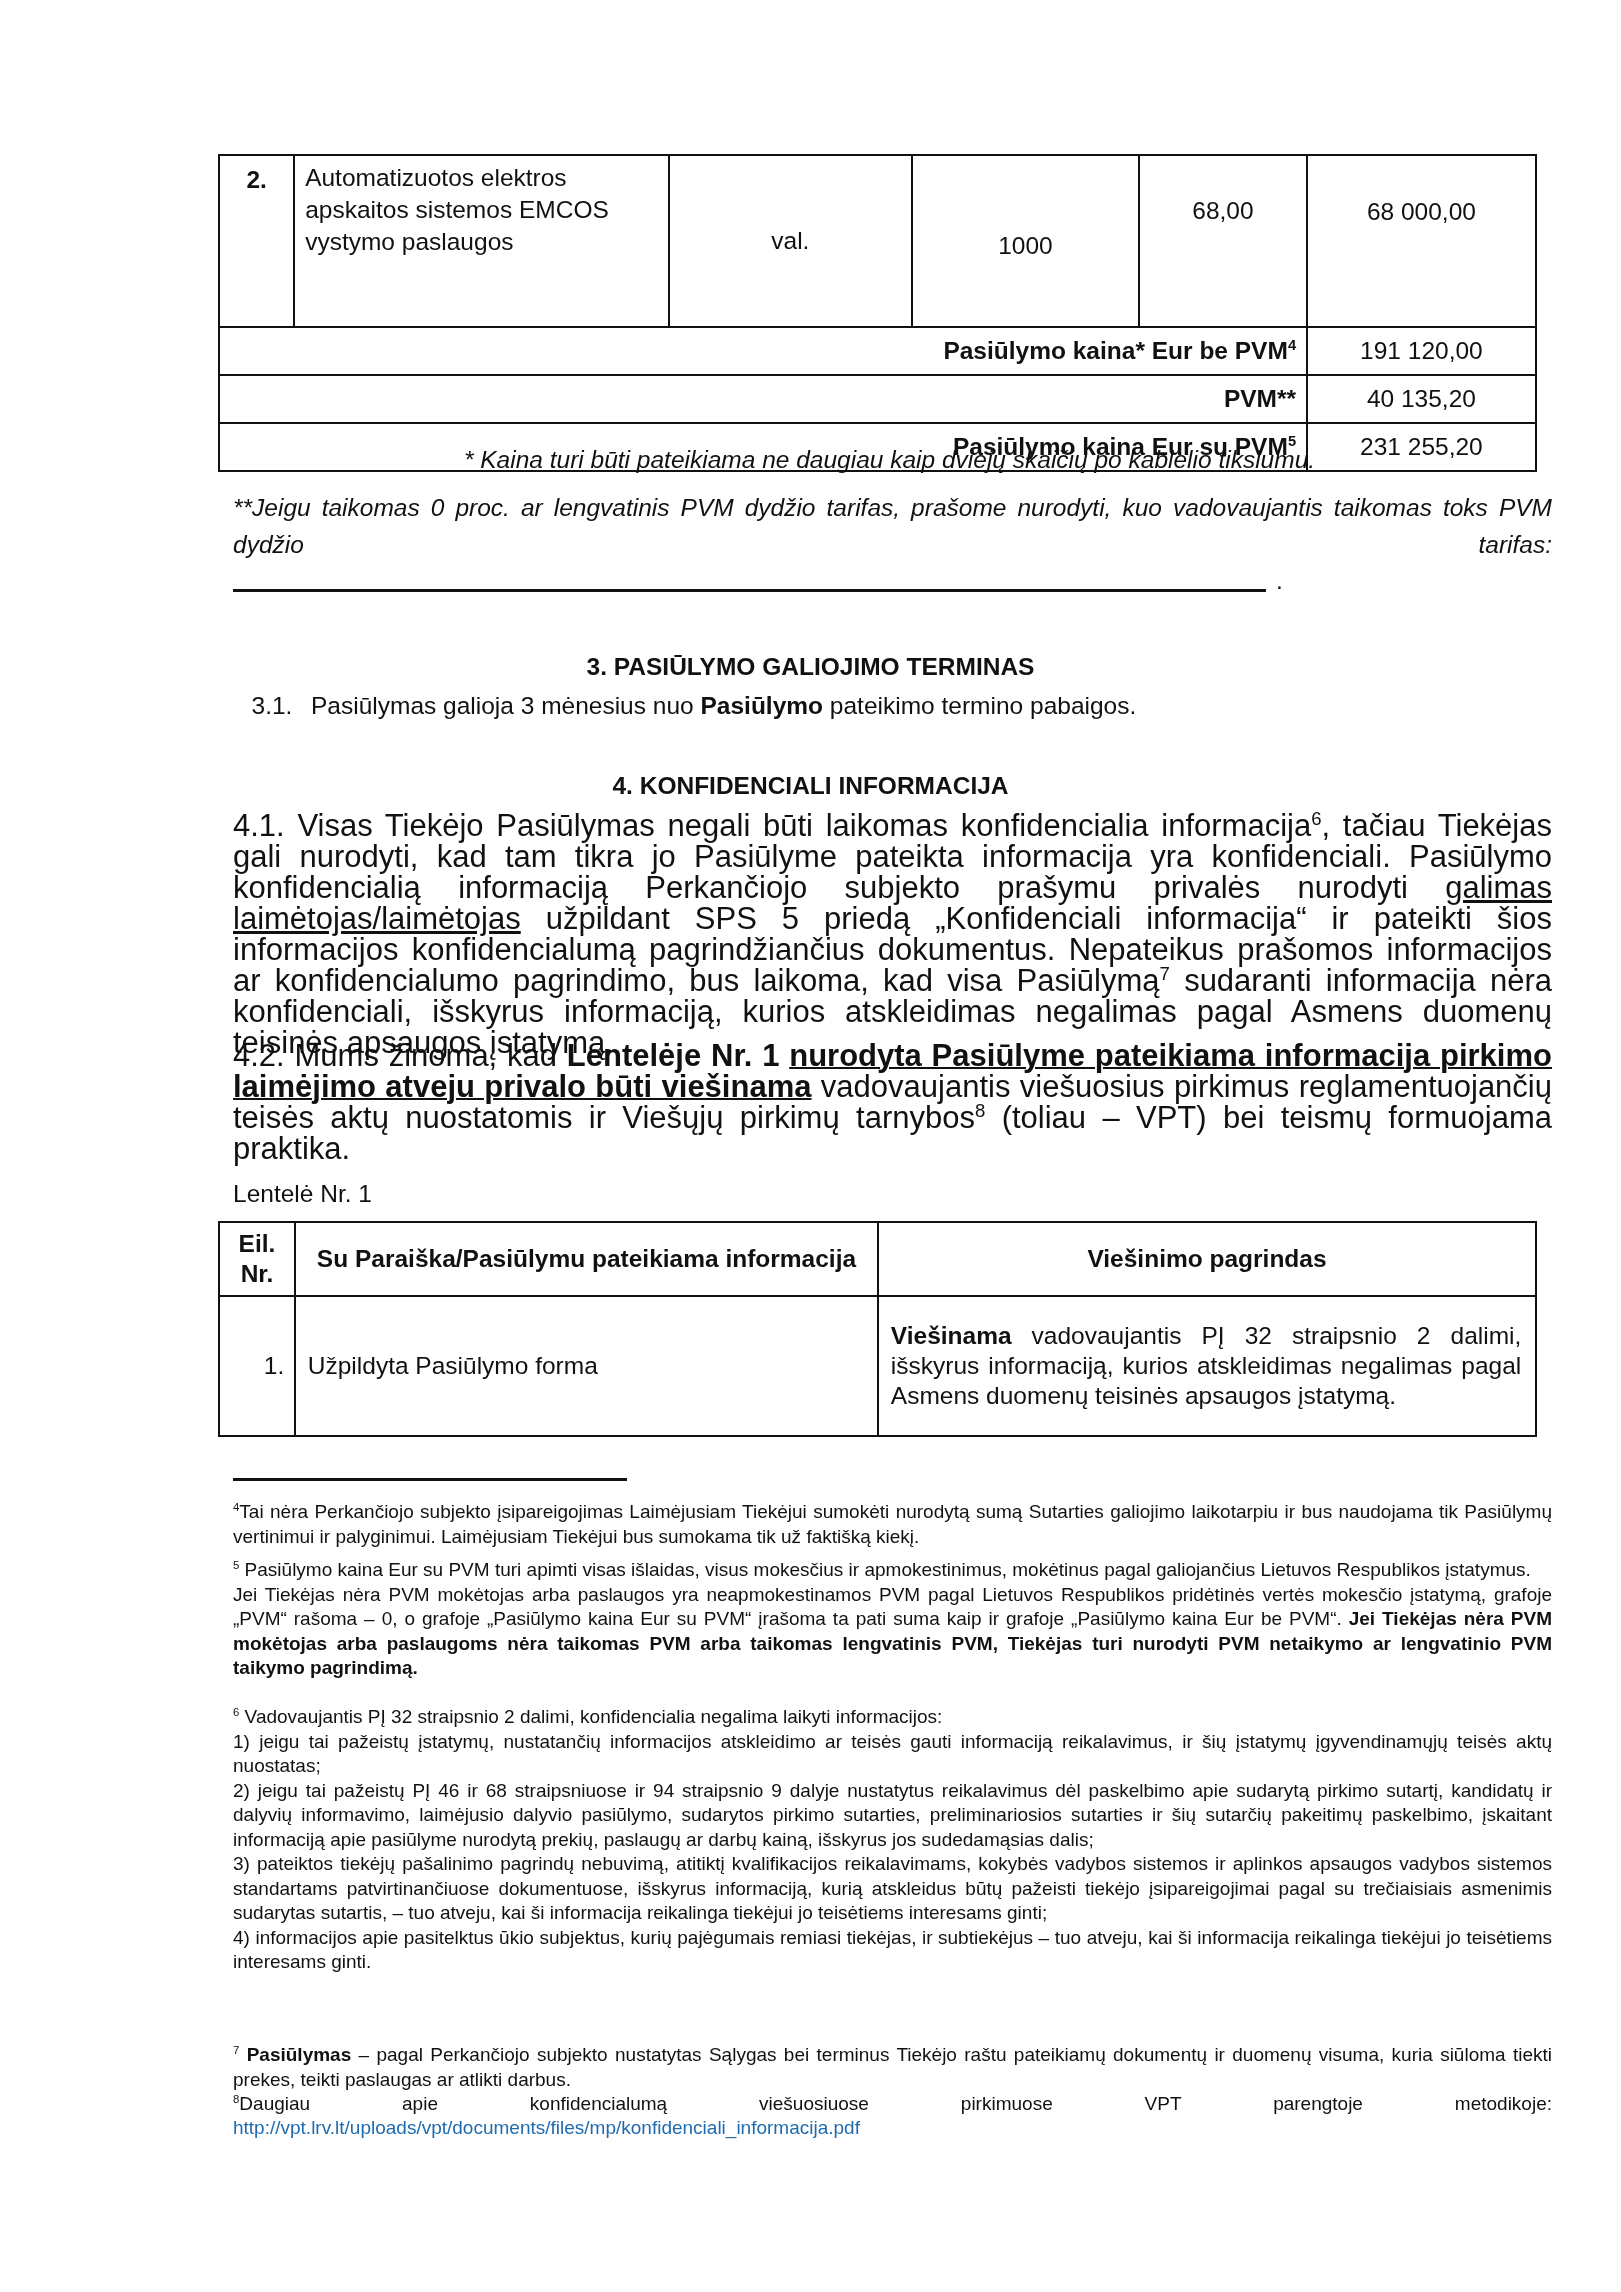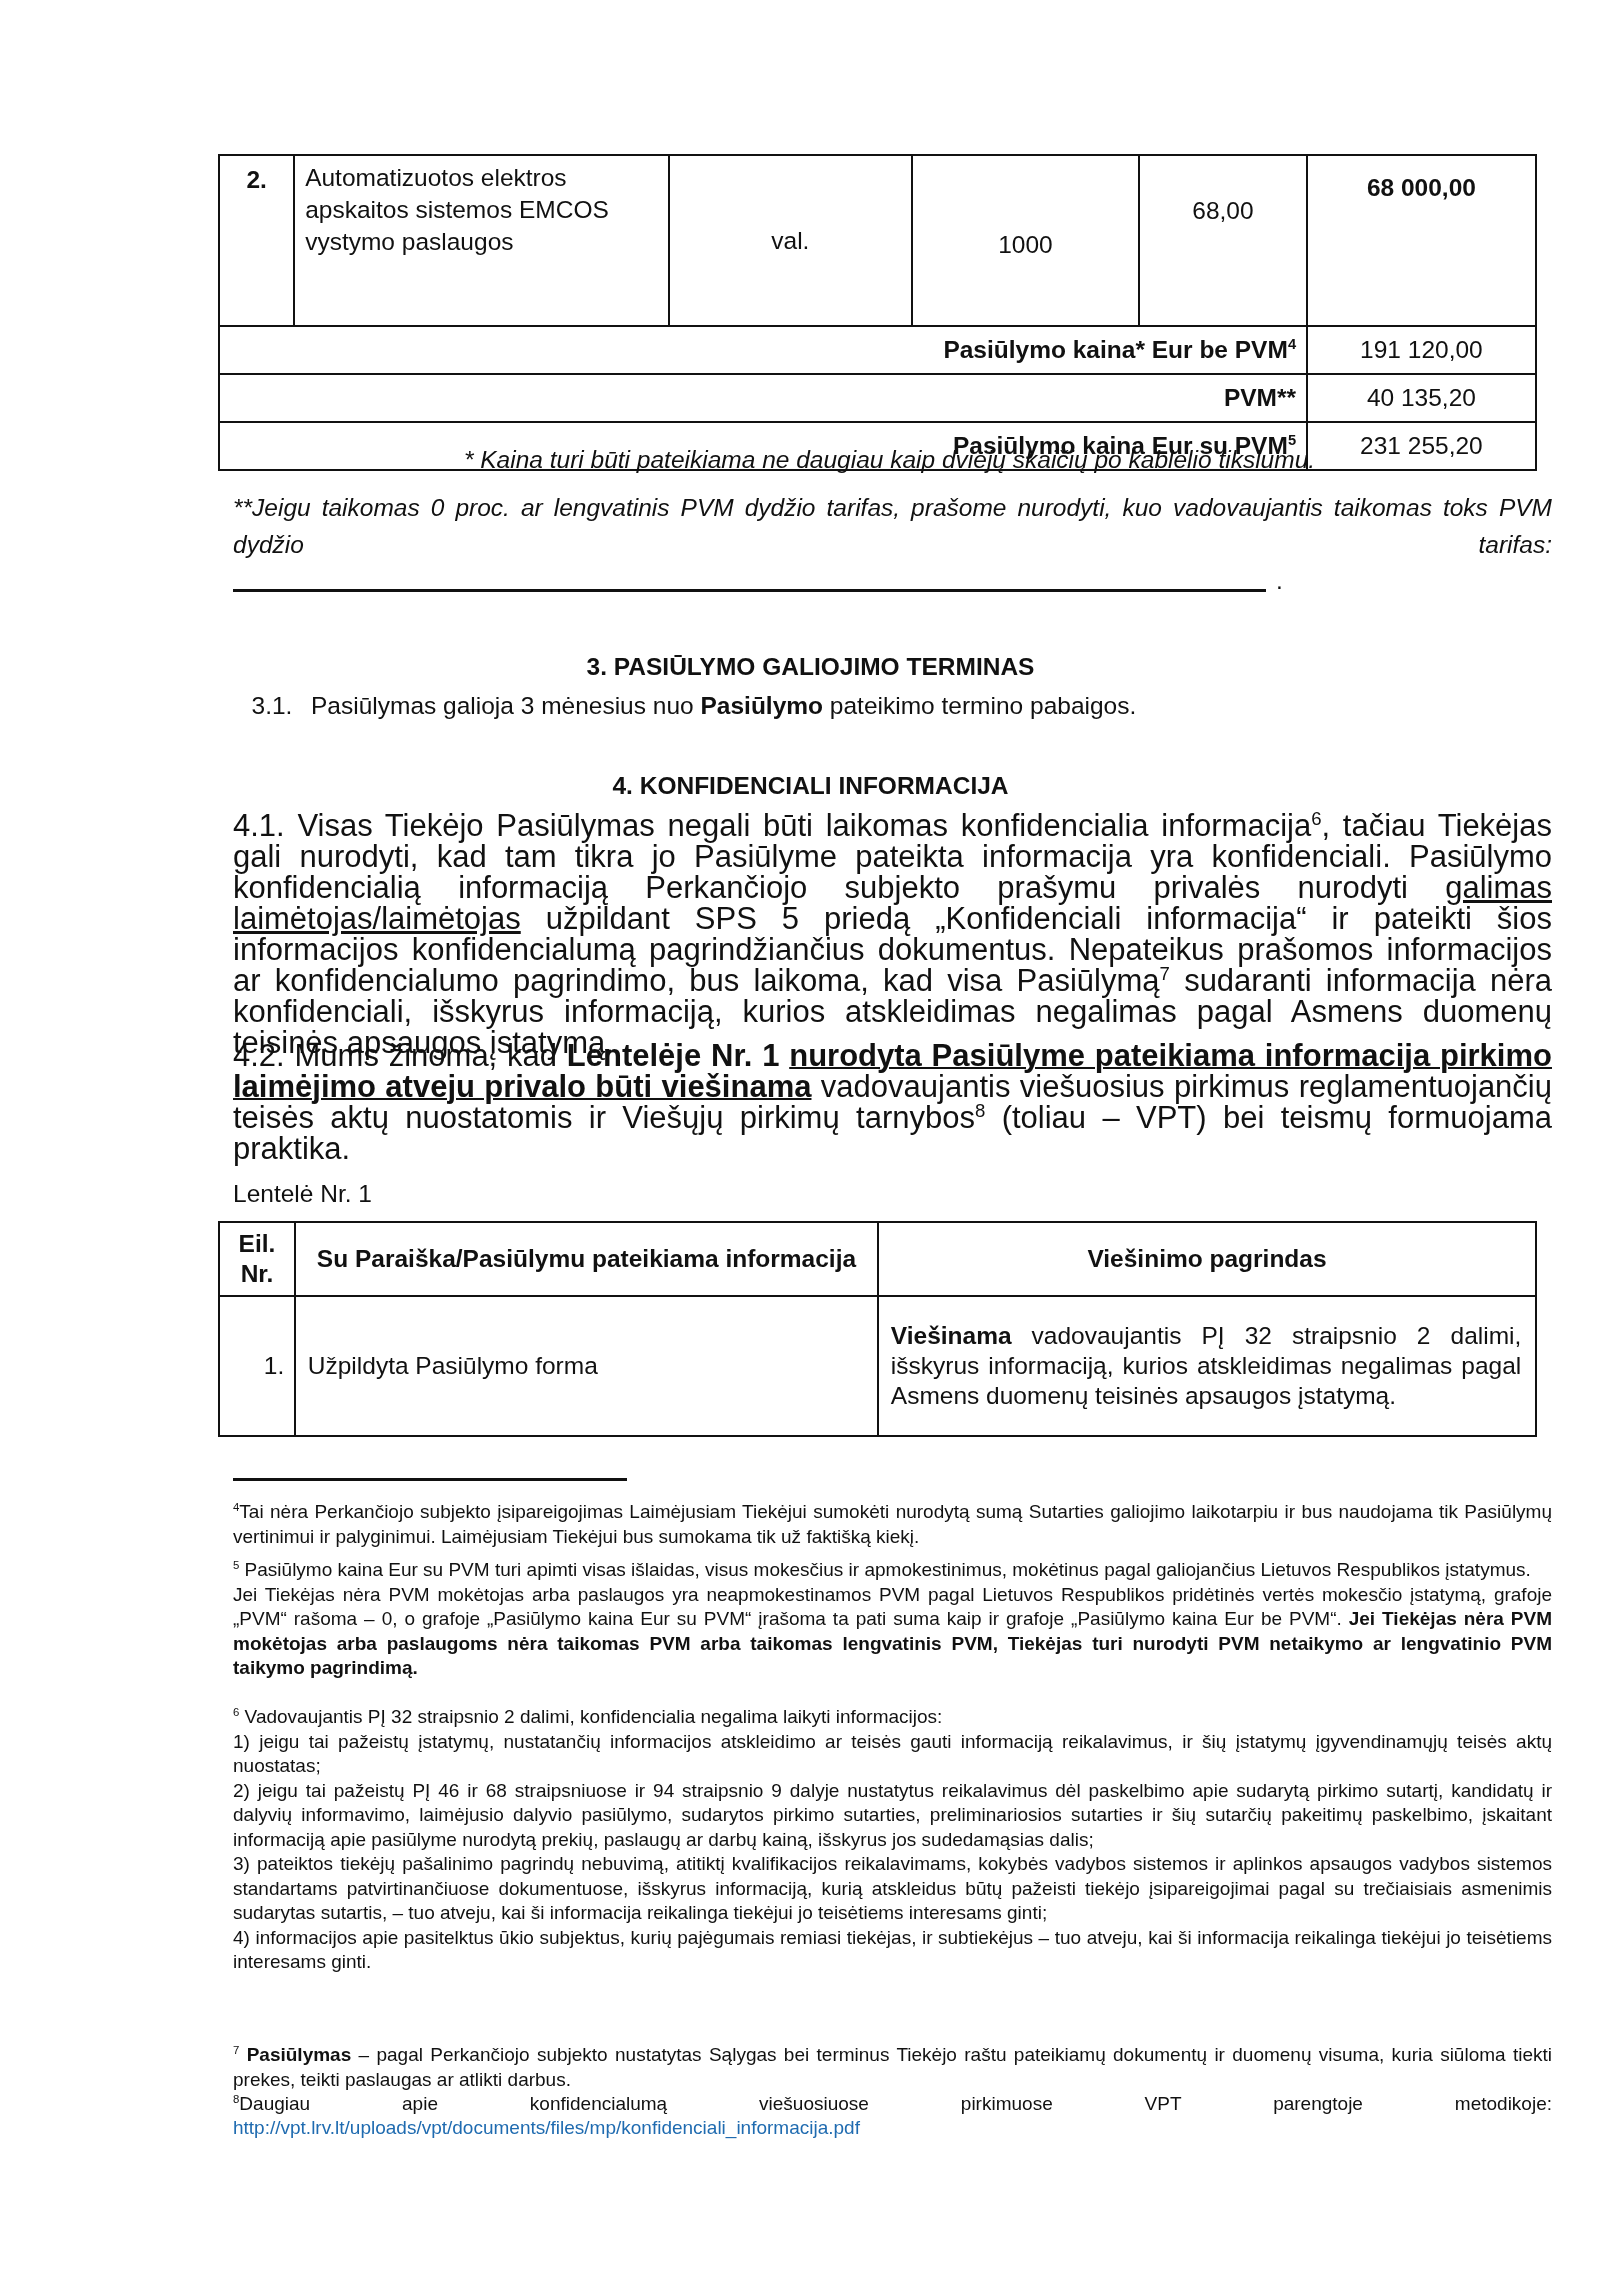--- a/index.html
+++ b/index.html
@@ -7,21 +7,21 @@
          font-family:"Liberation Sans", sans-serif; color:#111; }
   .abs { position:absolute;text-align:center; }
   
   .ptable { position:absolute; left:218px; top:154px; width:1319px; border-collapse:collapse; }
   .ptable td { border:2.5px solid #111; font-size:24.5px; padding:0; vertical-align:middle; }
   .ptable .c-no { width:73px; text-align:center; font-weight:bold; vertical-align:top; padding-top:9.8px; }
   .ptable .c-name { width:351px; padding:5.9px 9.8px; line-height:32px; vertical-align:top; }
   .ptable .c-unit { width:240px; text-align:center; }
   .ptable .c-qty { width:224px; text-align:center; padding-top:9.8px; }
   .ptable .c-price { width:165px; text-align:center; vertical-align:top; padding-top:41px; }
-  .ptable .c-total { width:226px; text-align:center; vertical-align:top; padding-top:18px;font-weight:bold; }
+  .ptable .c-total { width:226px; text-align:center; vertical-align:top; padding-top:42px; }
   .ptable tr.r1 td { height:128px; }
   .ptable tr.sum td { height:46px; }
   .ptable .sum-label { text-align:right; font-weight:bold; padding-right:9.8px; }
   .ptable .sum-val { text-align:center; }
   sup { font-size:60%; vertical-align:super; line-height:0; }
   .note { font-style:italic; font-size:24.5px; }
   .blankline { position:absolute; left:233px; top:589px; width:1033px; height:2.5px; background:#111; }
   .heading { font-weight:bold; font-size:24.5px; text-align:center; }
   .para { font-size:31px; line-height:31px; text-align:justify; }
   u.thick { text-decoration:underline; text-decoration-thickness:2px; }

